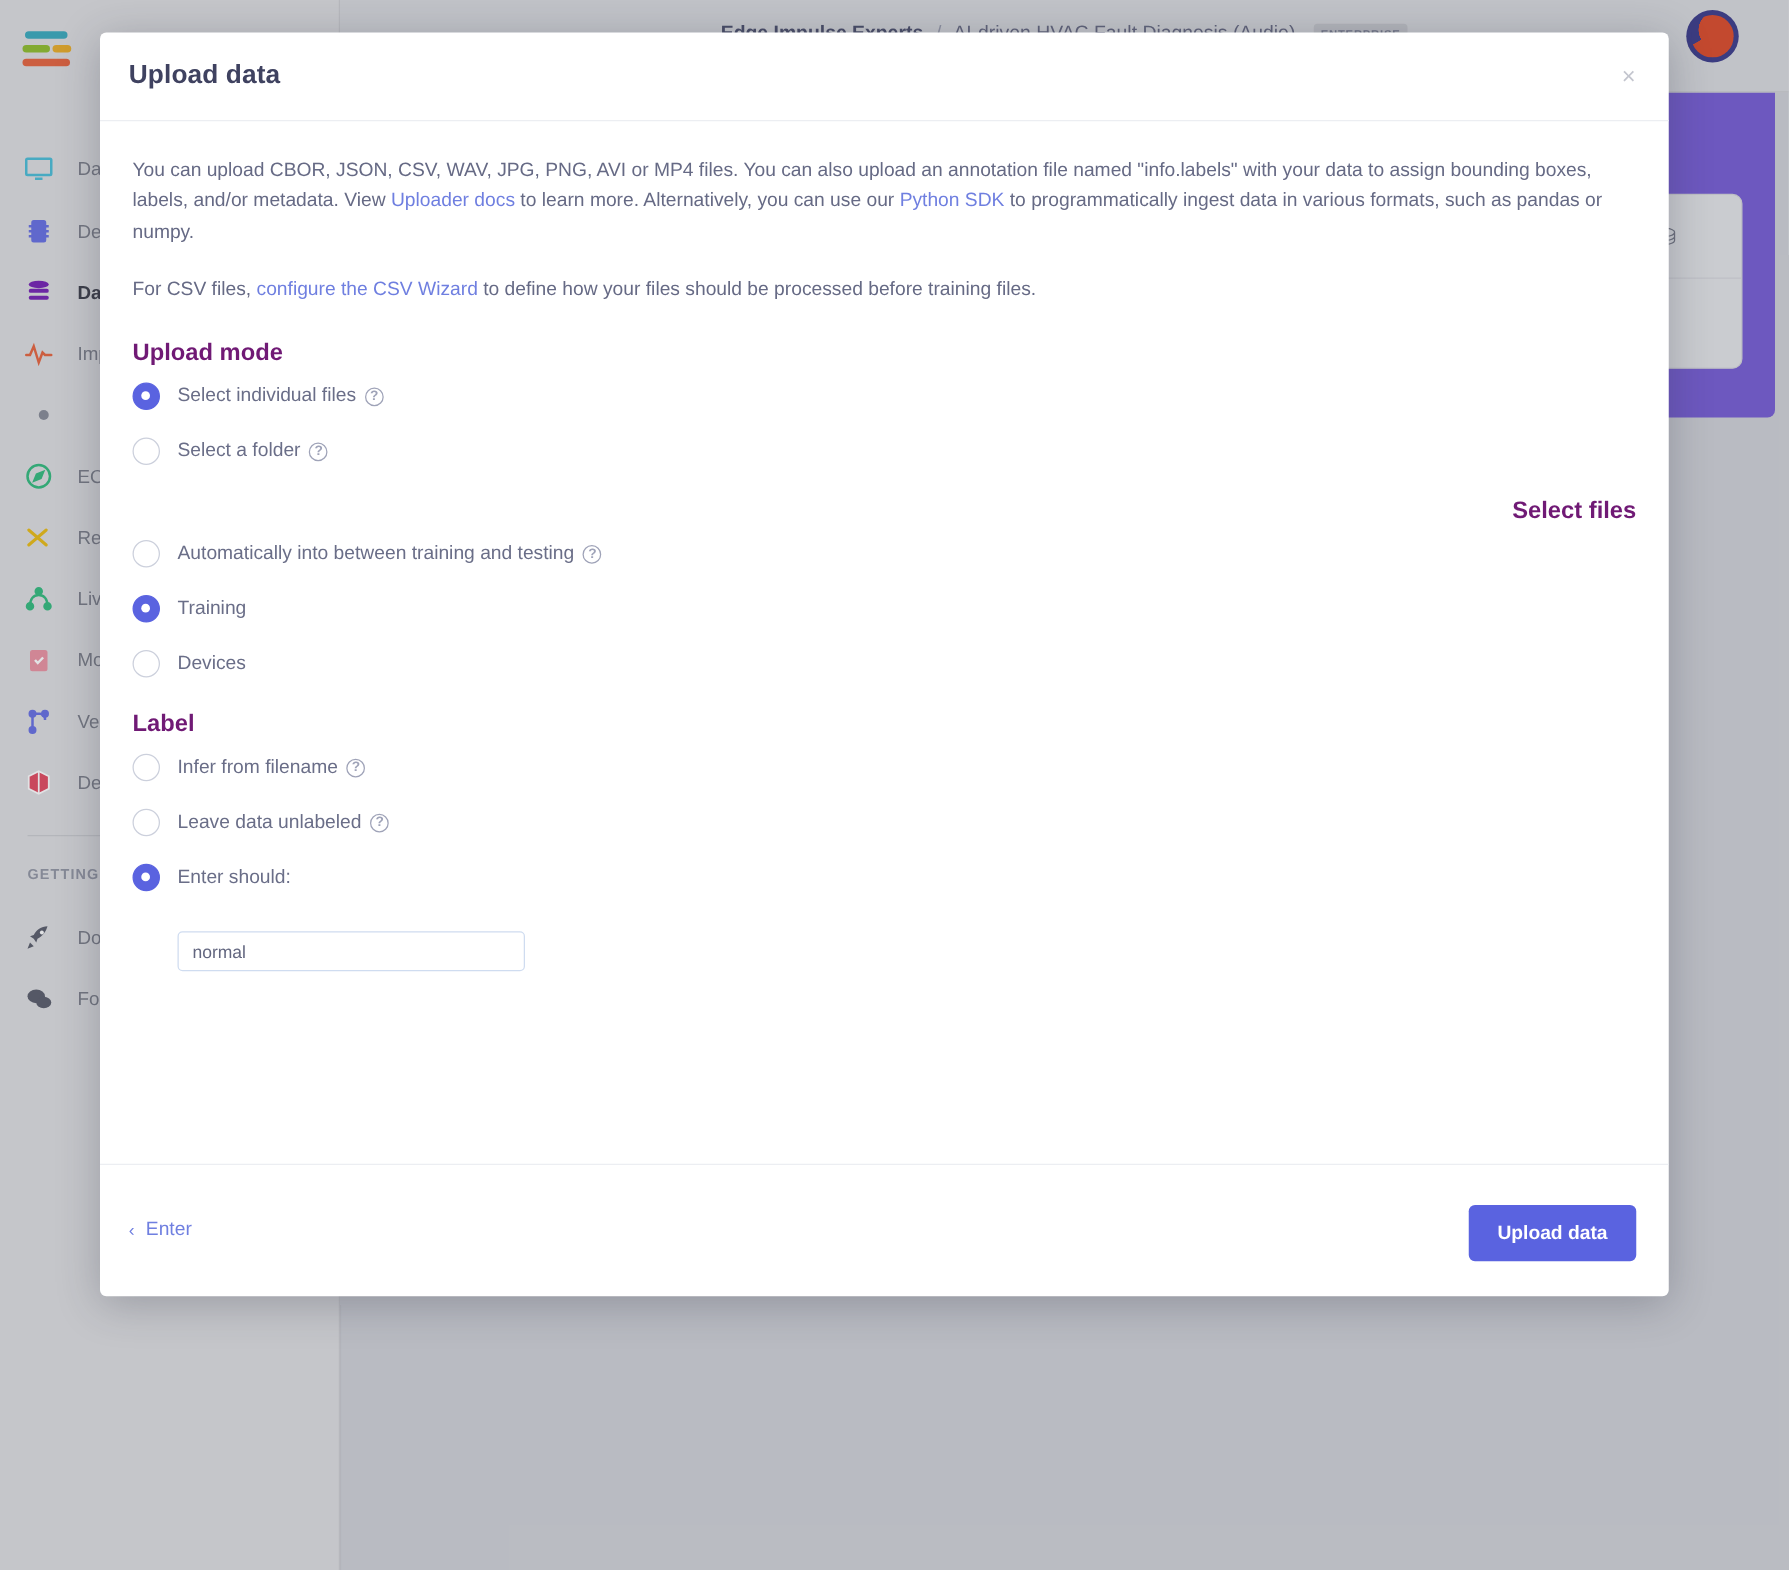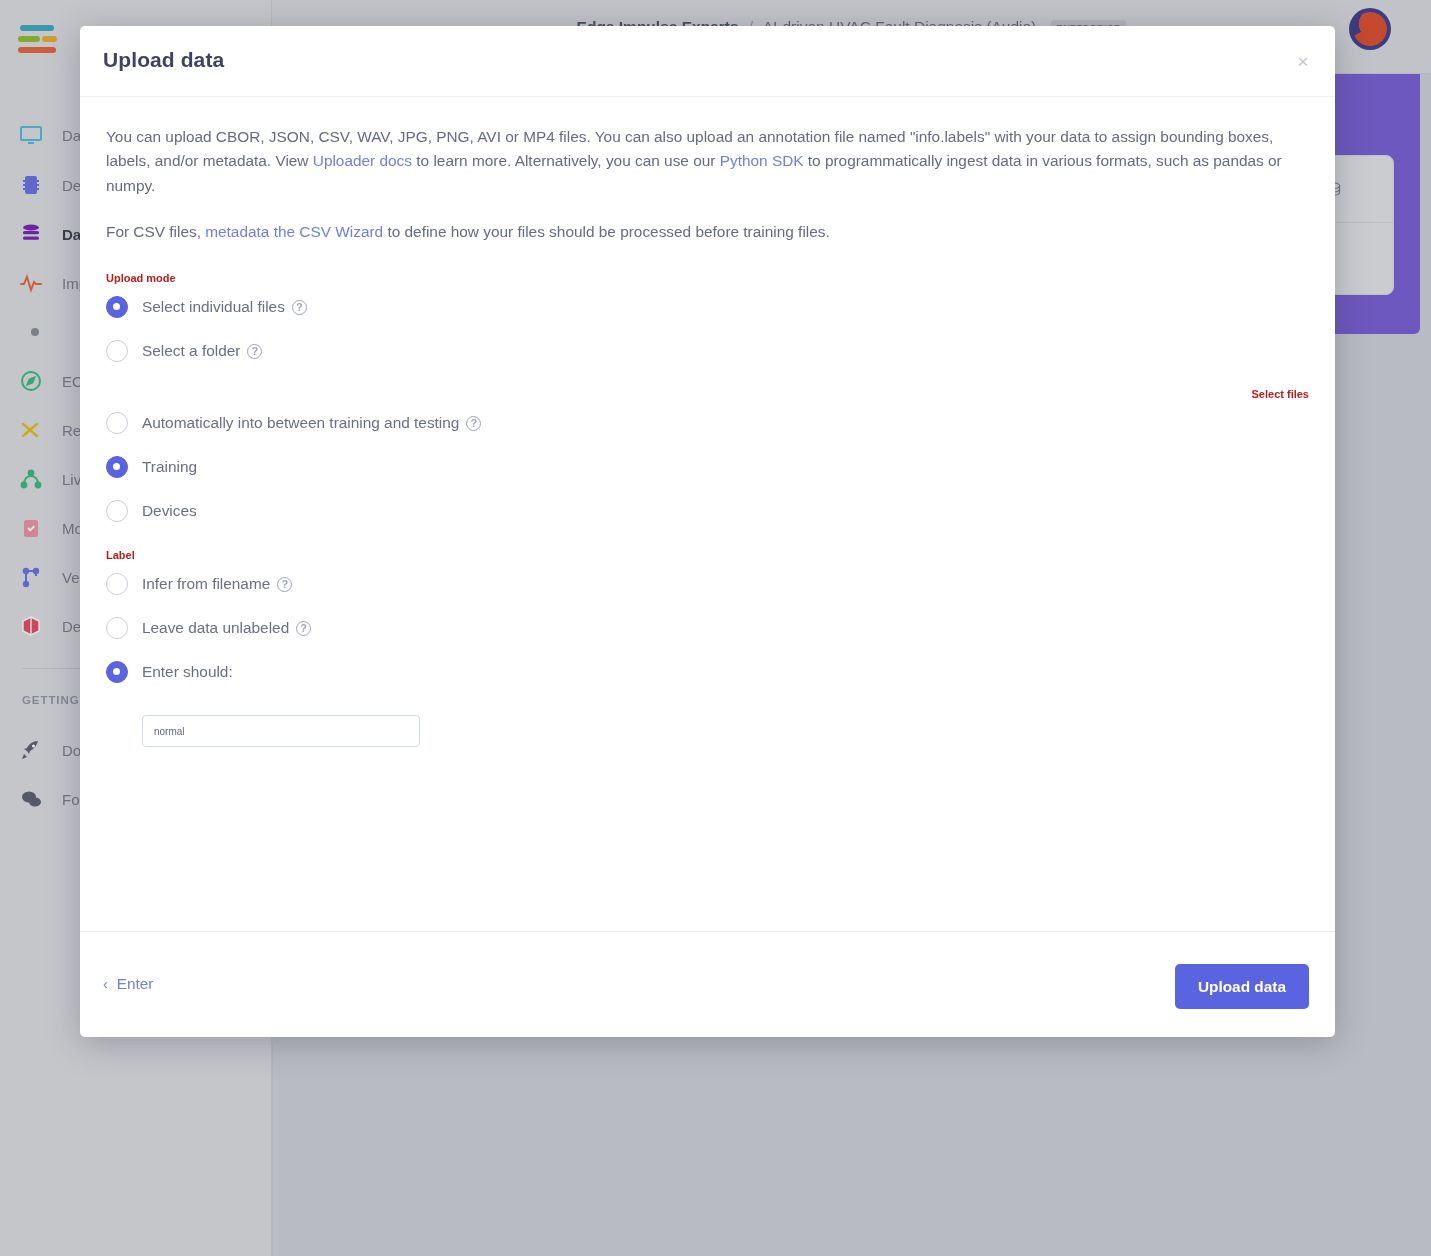--- a/index.html
+++ b/index.html
@@ -183,22 +183,22 @@
     max-width: 1200px;
     margin: 0 0 22px 0;
   }
   .para a, .lnk {
     color: #6f7fe0;
     text-decoration: none;
     cursor: pointer;
   }
 
   .group-title {
-    font-size: 11px; font-weight: 700;
-    color: #b91c1c;
+    font-size: 19px; font-weight: 700;
+    color: #701a75;
     margin: 0 0 10px 0;
   }
   #upload-mode-title { margin-top: 28px; }
   #select-files-title { margin-top: 24px; text-align: right; }
   #category-title { margin-top: 26px; }
   #label-title { margin-top: 25px; }
 
   .radio-row {
     display: flex; align-items: center;
     height: 26px;
@@ -266,21 +266,21 @@
     margin-left: 10px;
   }
 
   #label-input {
     margin-top: 12px;
     margin-left: 36px;
     width: 278px; height: 32px;
     border: 1px solid #cfdcf0;
     border-radius: 4px;
     padding: 0 11px;
-    font-size: 10px;
+    font-size: 14px;
     color: #62667f;
     font-family: "Liberation Sans", sans-serif;
     background: #fff;
     outline: none;
   }
 
   #modal-footer {
     flex: none;
     height: 106px;
     border-top: 1px solid #eceef2;
@@ -489,21 +489,21 @@
 
   <div id="modal-header">
     <div id="modal-title">Upload data</div>
     <button id="modal-close">×</button>
   </div>
 
   <div id="modal-body">
 
     <p class="para"><span>You can upload CBOR, JSON, CSV, WAV, JPG, PNG, AVI or MP4 files. You can also upload an annotation file named "info.labels" with your data to assign bounding boxes, labels, and/or metadata. View </span><a class="lnk">Uploader docs</a><span> to learn more. Alternatively, you can use our </span><a class="lnk">Python SDK</a><span> to programmatically ingest data in various formats, such as pandas or numpy.</span></p>
 
-    <p class="para"><span>For CSV files, </span><a class="lnk">metadata the CSV Wizard</a><span> to define how your files should be processed before training files.</span></p>
+    <p class="para"><span>For CSV files, </span><a class="lnk">configure the CSV Wizard</a><span> to define how your files should be processed before training files.</span></p>
 
     
     <div class="group-title" id="upload-mode-title">Upload mode</div>
 
     <div class="radio-row checked">
       <span class="radio-mark"></span>
       <span class="radio-label">Select individual files</span>
       <span class="help-icon">?</span>
     </div>
 

